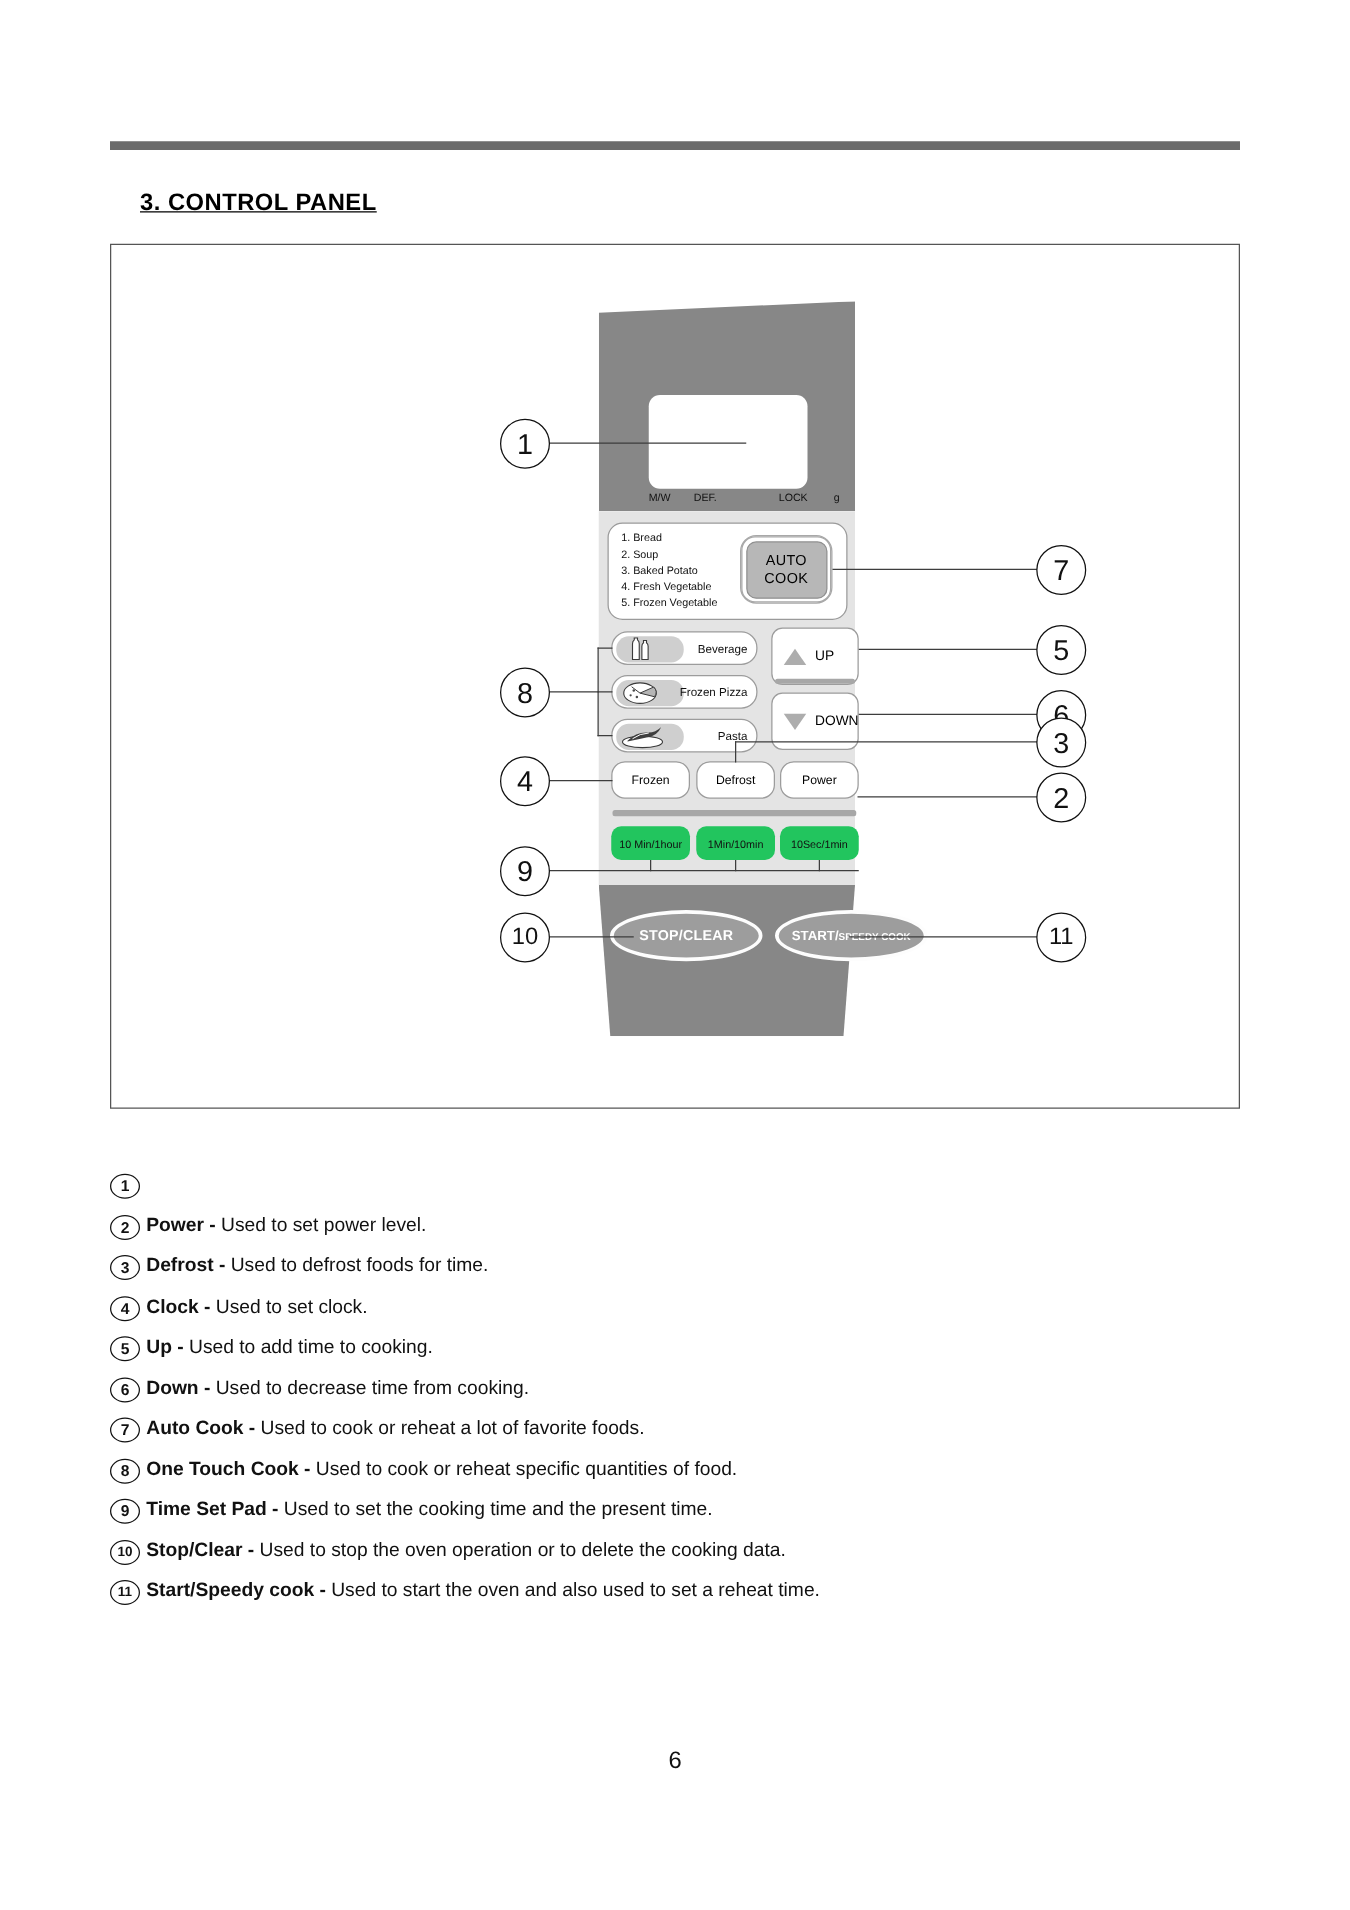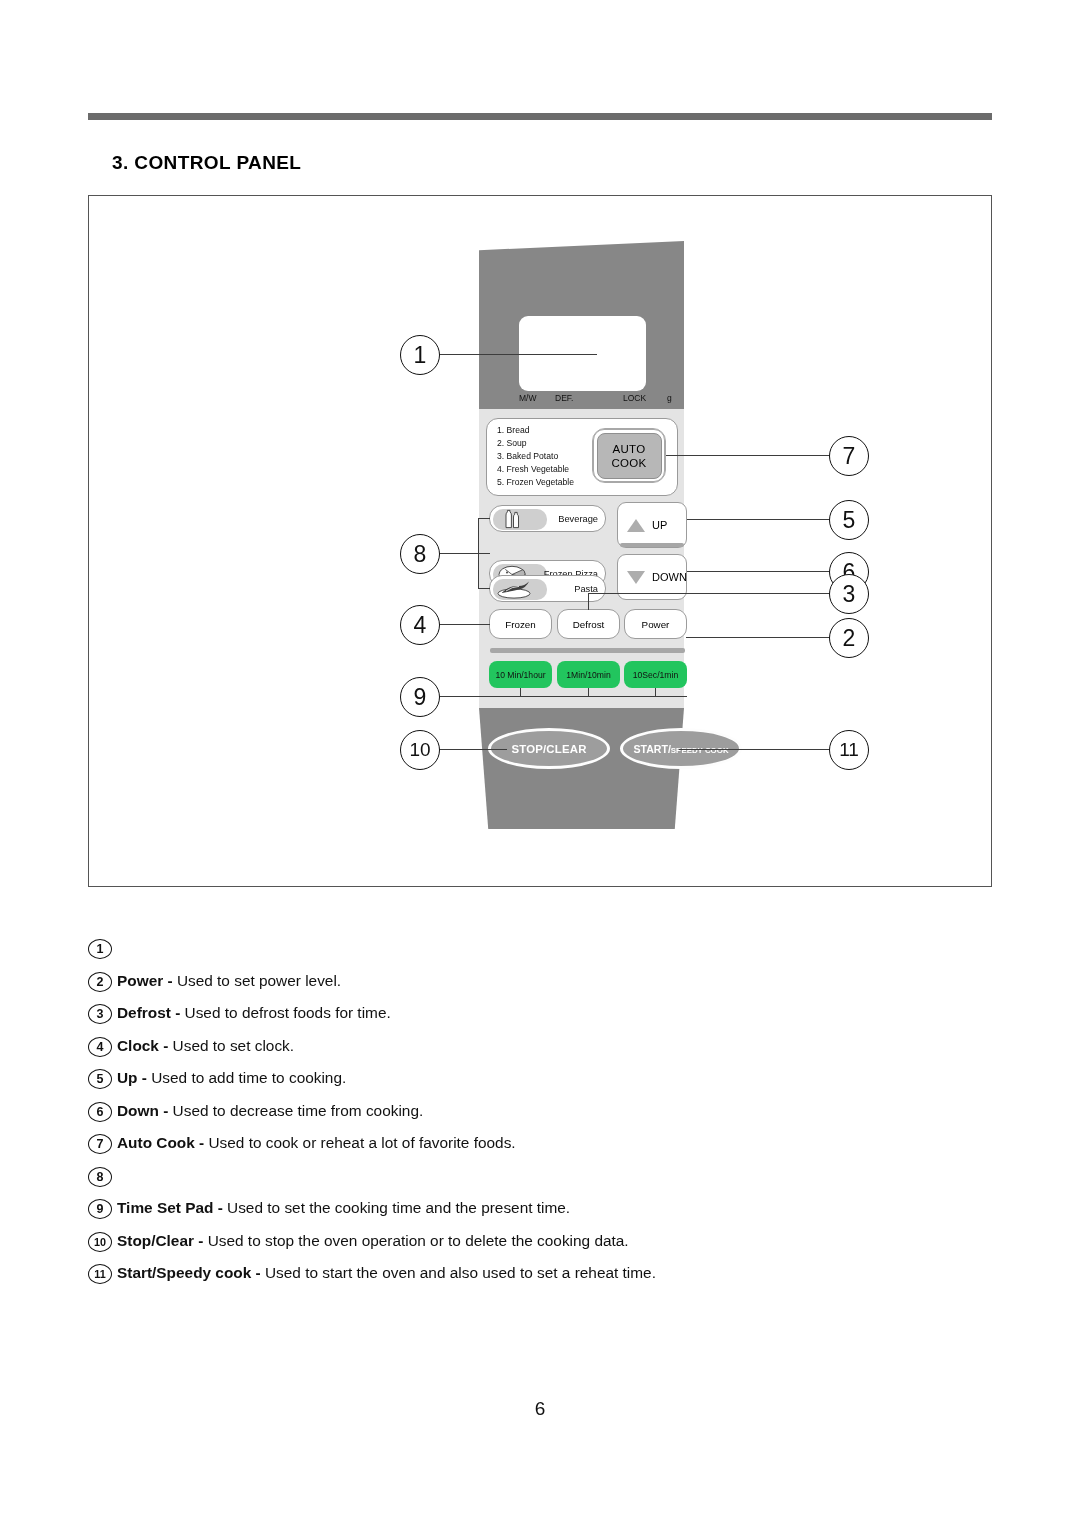--- a/index.html
+++ b/index.html
@@ -25,20 +25,21 @@
     height: 7px;
     background: #6b6b6b;
   }
   .page-title {
     position: absolute;
     left: 112px;
     top: 152px;
     font-size: 19px;
     font-weight: bold;
     letter-spacing: .4px;
+    text-decoration: underline;
   }
 
   
   .diagram-frame {
     position: absolute;
     left: 88px;
     top: 195px;
     width: 902px;
     height: 690px;
     border: 1px solid #555;
@@ -163,21 +164,21 @@
     position: absolute;
     left: 100px;
     width: 117px;
     height: 27px;
     background: #fff;
     border: 1.2px solid #9c9c9c;
     border-radius: 13px;
     box-sizing: border-box;
   }
   .ot1 { top: 264px; }
-  .ot2 { top: 299px; margin-top: 20px; }
+  .ot2 { top: 299px; }
   .ot3 { top: 334px; }
   .ot-icon {
     position: absolute;
     left: 3px; top: 3px;
     width: 54px; height: 20.5px;
     background: #cfcfcf;
     border-radius: 10px;
     overflow: hidden;
   }
   .ot-label {
@@ -527,20 +528,21 @@
   <div class="desc-row">
     <div class="desc-num">6</div>
     <div class="desc-text"><b>Down - </b><span>Used to decrease time from cooking.</span></div>
   </div>
   <div class="desc-row">
     <div class="desc-num">7</div>
     <div class="desc-text"><b>Auto Cook - </b><span>Used to cook or reheat a lot of favorite foods.</span></div>
   </div>
   <div class="desc-row">
     <div class="desc-num">8</div>
+    <div class="desc-text"><b>One Touch Cook - </b><span>Used to cook or reheat specific quantities of food.</span></div>
   </div>
   <div class="desc-row">
     <div class="desc-num">9</div>
     <div class="desc-text"><b>Time Set Pad - </b><span>Used to set the cooking time and the present time.</span></div>
   </div>
   <div class="desc-row">
     <div class="desc-num tall">10</div>
     <div class="desc-text"><b>Stop/Clear - </b><span>Used to stop the oven operation or to delete the cooking data.</span></div>
   </div>
   <div class="desc-row">

